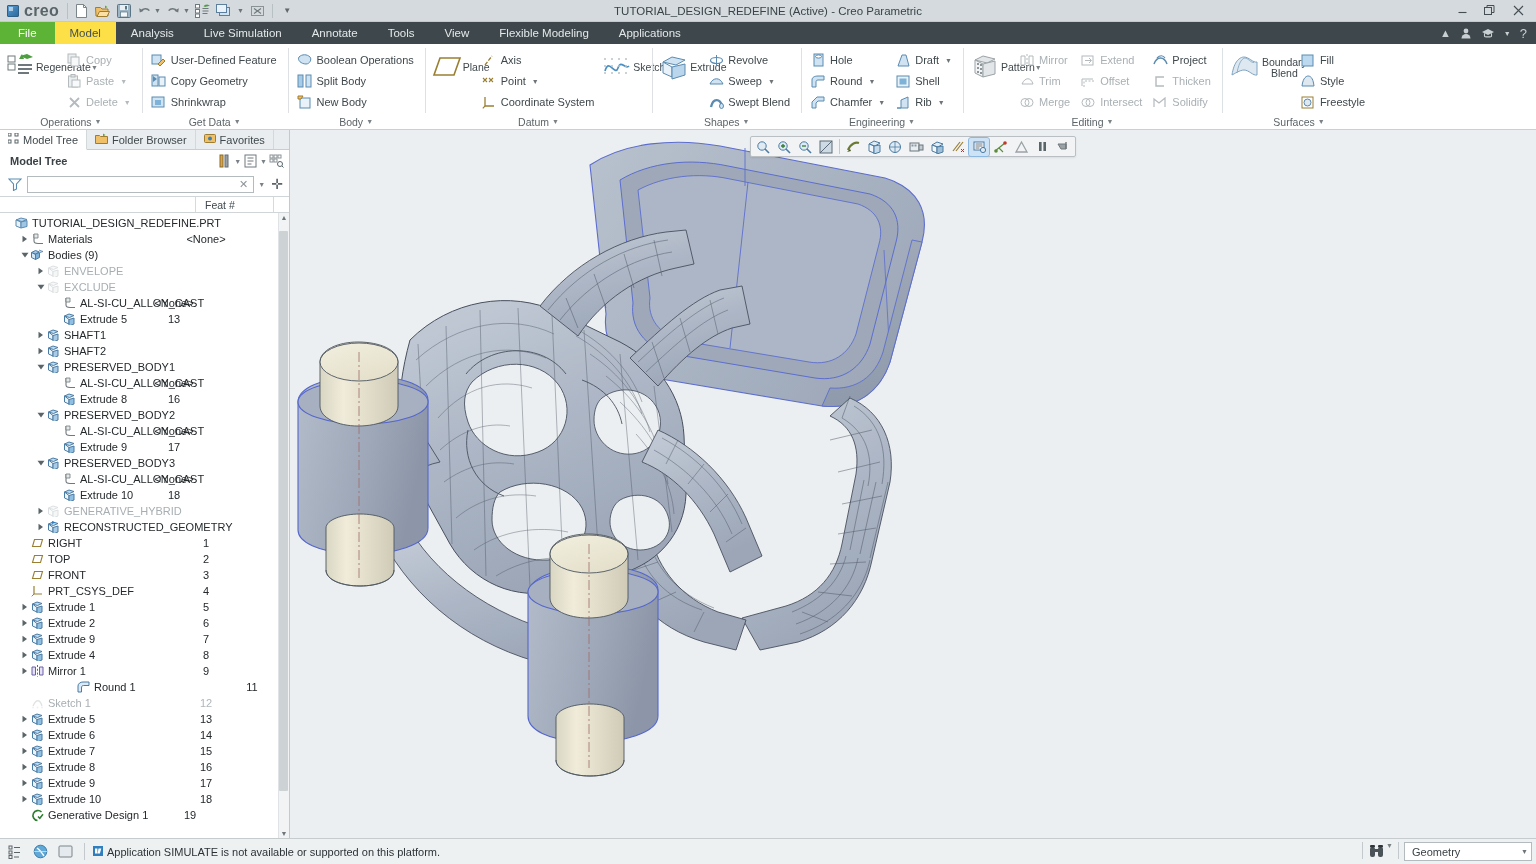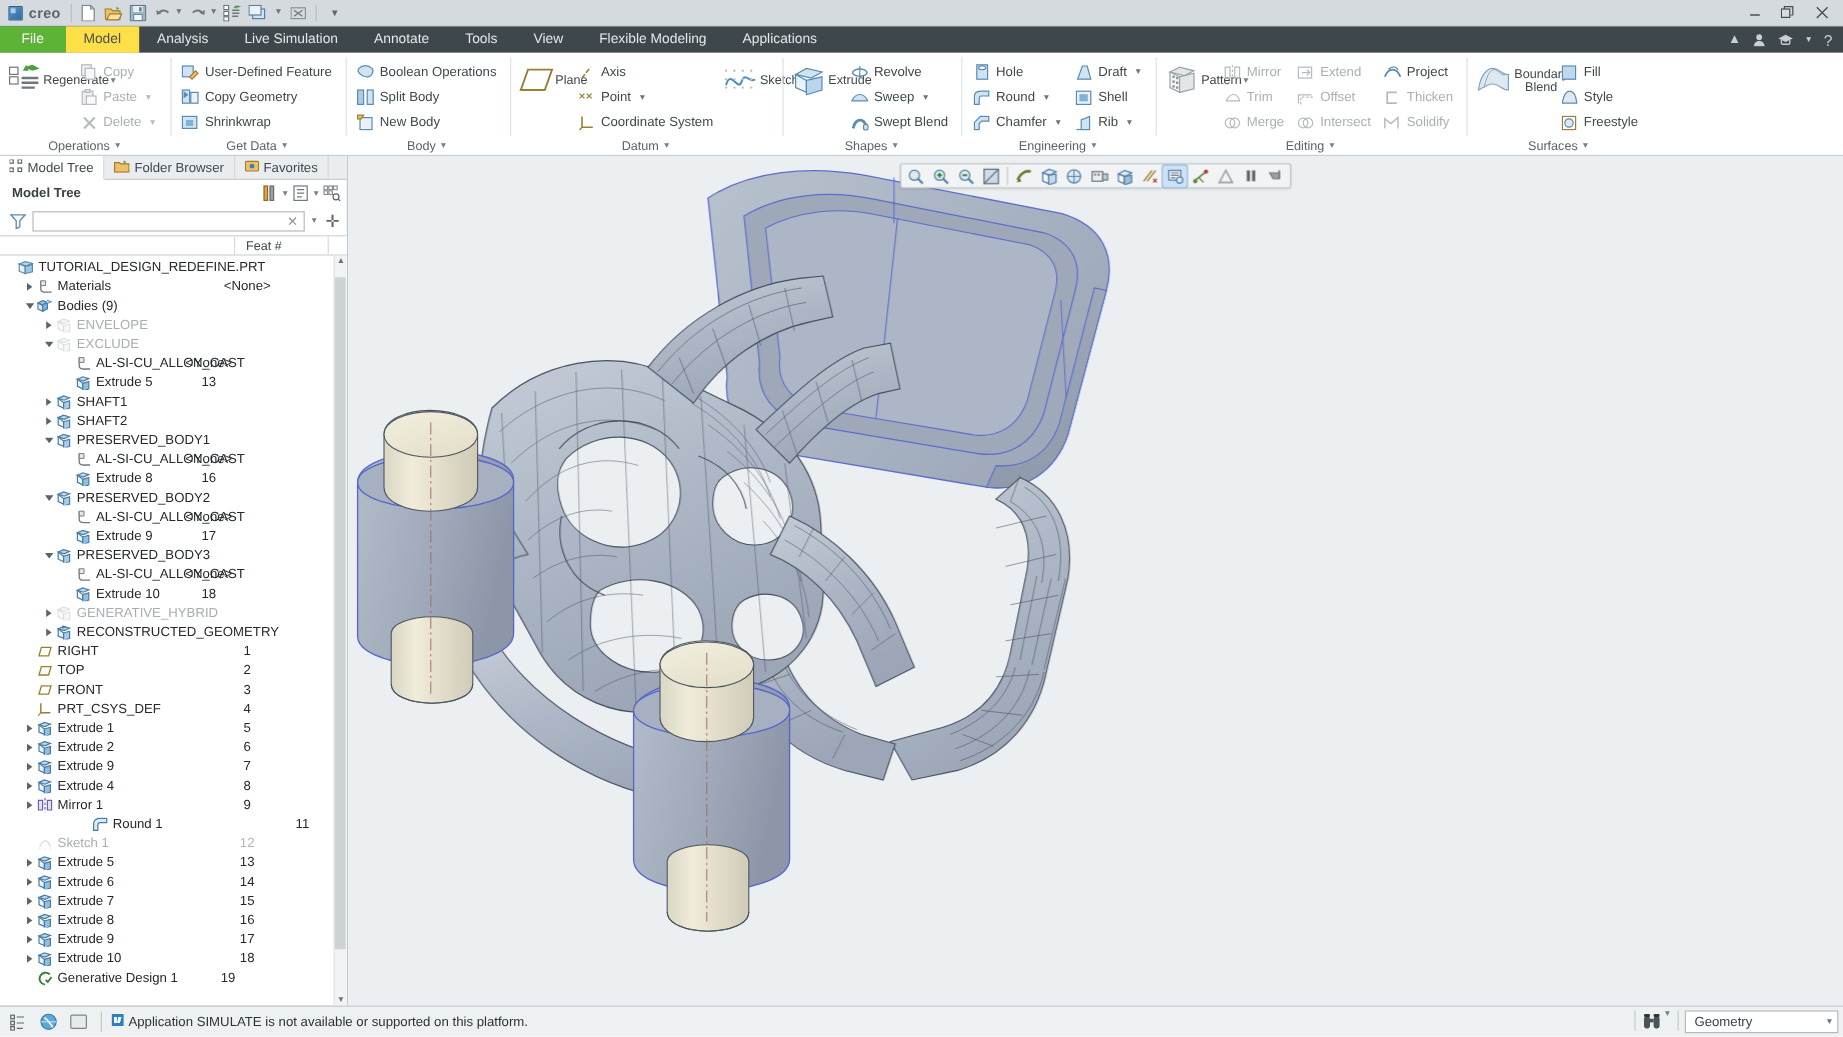--- a/index.html
+++ b/index.html
@@ -20,21 +20,21 @@
   }
   .creo-logo { display: flex; align-items: center; gap: 5px; padding: 0 8px 0 7px; }
   .creo-cube {
     width: 12px; height: 12px; background: linear-gradient(135deg,#5e9fd4 0%,#3d7fb5 55%,#2f6a9c 100%);
     border: 1px solid #2d5f87; border-radius: 1px; position: relative;
   }
   .creo-cube:after {
     content:''; position:absolute; left:1px; top:1px; width:4px; height:4px;
     background: rgba(255,255,255,.55);
   }
-  .creo-word { font-size: 12px; color: #5a6569; letter-spacing: .3px; font-weight: 600; }
+  .creo-word { font-size: 16px; color: #5a6569; letter-spacing: .3px; font-weight: 600; }
   .qat { display: flex; align-items: center; gap: 2px; padding-left: 4px; border-left: 1px solid #b9c0c4; height: 16px;}
   .qat-btn {
     width: 19px; height: 18px; display: flex; align-items: center; justify-content: center;
     cursor: default; border-radius: 2px;
   }
   .qat-sep { width:1px; height:14px; background:#b9c0c4; margin:0 3px; }
   .title-text {
     position: absolute; left: 0; right: 0; text-align: center; font-size: 11.5px;
     color: #3a4448; pointer-events: none;
   }
@@ -85,21 +85,21 @@
   .smbtn {
     display:flex; align-items:center; gap:4px; height:20px; padding:0 6px 0 3px;
     font-size:11px; color:#3f484c; cursor:default; white-space:nowrap; border-radius:2px;
   }
   .smbtn.disabled { color: #a9b0b4; }
   .smbtn .ic { width:16px; height:16px; display:flex; align-items:center; justify-content:center; flex:none;}
   .caret { font-size:7px; color:#6d7579; margin-left:2px;}
   .smbtn.disabled .caret { color:#b4babd; }
 
   
-  .main { flex: 1; display: flex; min-height: 0; background:#8b5cf6; }
+  .main { flex: 1; display: flex; min-height: 0; background:#7f1d1d; }
 
   
   .tree-panel {
     width: 290px; flex: none; background: #ffffff; display: flex; flex-direction: column;
     border-right: 1px solid #c3c9cc;
   }
   .nav-tabs { height: 20px; display:flex; align-items:stretch; background:#e9edef; border-bottom:1px solid #c7cdd0;}
   .nav-tab {
     display:flex; align-items:center; gap:4px; padding: 0 8px; font-size:11px; color:#3f484c;
     cursor:default; border-right:1px solid #d3d8da;
@@ -244,20 +244,21 @@
         <svg width="13" height="12" viewBox="0 0 13 12">
             <rect x=".5" y="1.5" width="12" height="9" fill="none" stroke="#8a9296"></rect>
             <path d="M3 3.5l7 5M10 3.5l-7 5" stroke="#6f787c" stroke-width="1.1"></path>
           </svg>
       </div>
       <div class="qat-sep"></div>
       <div class="qat-btn">
         <span style="font-size:8px;color:#5f686c;">▼</span>
       </div>
     </div>
+    <div class="title-text">TUTORIAL_DESIGN_REDEFINE (Active) - Creo Parametric</div>
     <div class="win-controls">
       <div class="win-btn">
         <svg width="11" height="11" viewBox="0 0 11 11">
             <path d="M1.5 7.5h8" stroke="#454e52" stroke-width="1.1"></path>
           </svg>
       </div>
       <div class="win-btn">
         <svg width="12" height="11" viewBox="0 0 12 11">
             <rect x=".5" y="2.5" width="7" height="7" fill="none" stroke="#454e52"></rect>
             <path d="M3 2.5V.5h7v7h-2" fill="none" stroke="#454e52"></path>

